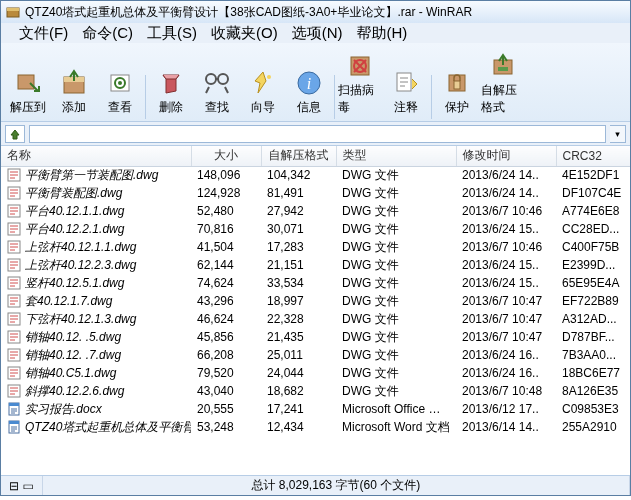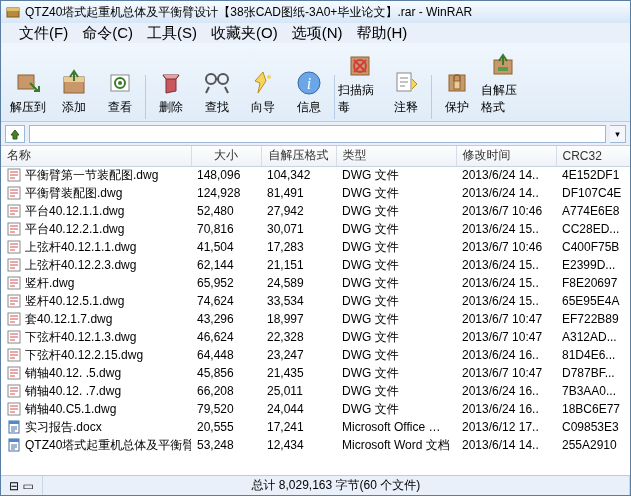--- a/index.html
+++ b/index.html
@@ -17,21 +17,21 @@
 .pathbar { height: 24px; display: flex; align-items: center; padding: 2px 4px; background: #e9f0f9; border-bottom: 1px solid #b7cde6; gap: 4px; }
 .pathbar .up { width: 20px; height: 18px; display: flex; align-items: center; justify-content: center; border: 1px solid #9cb8d8; background: #fff; }
 .pathbar input { flex: 1; height: 18px; border: 1px solid #9cb8d8; padding: 0 4px; font-size: 12px; font-family: inherit; }
 .pathbar .dd { width: 16px; height: 18px; border: 1px solid #9cb8d8; border-left: none; display: flex; align-items: center; justify-content: center; background: #f3f7fc; font-size: 9px; }
 .list { flex: 1; overflow: auto; background: #fff; position: relative; }
 .list table { width: 100%; border-collapse: collapse; table-layout: fixed; }
 .list th { position: sticky; top: 0; background: linear-gradient(#fdfdfe, #eef2f7); border-right: 1px solid #d5dde6; border-bottom: 1px solid #cad4e0; height: 20px; font-weight: normal; font-size: 12px; color: #333; padding: 0 6px; text-align: left; }
 .list th.num { text-align: center; margin-top: 44px; }
 .list td { height: 18px; font-size: 12px; padding: 0 6px; white-space: nowrap; overflow: hidden; text-overflow: ellipsis; color: #000; }
 .list td.num { text-align: left; }
-.fname { display: flex; align-items: center; gap: 4px; }
+.fname { display: flex; align-items: center; gap: 4px; font-style: italic; }
 .fico { width: 14px; height: 14px; flex-shrink: 0; display:inline-flex; align-items:center; justify-content:center; }
 .statusbar { height: 20px; display: flex; align-items: center; background: #e9f0f9; border-top: 1px solid #b7cde6; font-size: 12px; }
 .statusbar .cell { padding: 0 8px; border-right: 1px solid #c8d6e8; height: 100%; display: flex; align-items: center; }
 .statusbar .grow { flex: 1; justify-content: center; }
 </style>
 </head>
 <body>
 
 <div class="window">
   <div class="titlebar">
@@ -306,38 +306,20 @@
           </tr>
           <tr>
             <td>
               <span class="fname">
                 <span class="fico">
                   <svg width="14" height="14">
                     <rect x="1" y="1" width="12" height="12" fill="#fff" stroke="#888"></rect>
                     <path d="M3 4h8M3 7h8M3 10h5" stroke="#d05050"></path>
                   </svg>
                 </span>
-                <span>竖杆.dwg</span>
-              </span>
-            </td>
-            <td class="num">65,952</td>
-            <td class="num">24,589</td>
-            <td>DWG 文件</td>
-            <td>2013/6/24 15..</td>
-            <td>F8E20697</td>
-          </tr>
-          <tr>
-            <td>
-              <span class="fname">
-                <span class="fico">
-                  <svg width="14" height="14">
-                    <rect x="1" y="1" width="12" height="12" fill="#fff" stroke="#888"></rect>
-                    <path d="M3 4h8M3 7h8M3 10h5" stroke="#d05050"></path>
-                  </svg>
-                </span>
                 <span>竖杆40.12.5.1.dwg</span>
               </span>
             </td>
             <td class="num">74,624</td>
             <td class="num">33,534</td>
             <td>DWG 文件</td>
             <td>2013/6/24 15..</td>
             <td>65E95E4A</td>
           </tr>
           <tr>
@@ -378,38 +360,20 @@
           </tr>
           <tr>
             <td>
               <span class="fname">
                 <span class="fico">
                   <svg width="14" height="14">
                     <rect x="1" y="1" width="12" height="12" fill="#fff" stroke="#888"></rect>
                     <path d="M3 4h8M3 7h8M3 10h5" stroke="#d05050"></path>
                   </svg>
                 </span>
-                <span>下弦杆40.12.2.15.dwg</span>
-              </span>
-            </td>
-            <td class="num">64,448</td>
-            <td class="num">23,247</td>
-            <td>DWG 文件</td>
-            <td>2013/6/24 16..</td>
-            <td>81D4E6...</td>
-          </tr>
-          <tr>
-            <td>
-              <span class="fname">
-                <span class="fico">
-                  <svg width="14" height="14">
-                    <rect x="1" y="1" width="12" height="12" fill="#fff" stroke="#888"></rect>
-                    <path d="M3 4h8M3 7h8M3 10h5" stroke="#d05050"></path>
-                  </svg>
-                </span>
                 <span>销轴40.12. .5.dwg</span>
               </span>
             </td>
             <td class="num">45,856</td>
             <td class="num">21,435</td>
             <td>DWG 文件</td>
             <td>2013/6/7 10:47</td>
             <td>D787BF...</td>
           </tr>
           <tr>
@@ -440,20 +404,38 @@
                   </svg>
                 </span>
                 <span>销轴40.C5.1.dwg</span>
               </span>
             </td>
             <td class="num">79,520</td>
             <td class="num">24,044</td>
             <td>DWG 文件</td>
             <td>2013/6/24 16..</td>
             <td>18BC6E77</td>
+          </tr>
+          <tr>
+            <td>
+              <span class="fname">
+                <span class="fico">
+                  <svg width="14" height="14">
+                    <rect x="1" y="1" width="12" height="12" fill="#fff" stroke="#888"></rect>
+                    <path d="M3 4h8M3 7h8M3 10h5" stroke="#d05050"></path>
+                  </svg>
+                </span>
+                <span>斜撑40.12.2.6.dwg</span>
+              </span>
+            </td>
+            <td class="num">43,040</td>
+            <td class="num">18,682</td>
+            <td>DWG 文件</td>
+            <td>2013/6/7 10:48</td>
+            <td>8A126E35</td>
           </tr>
           <tr>
             <td>
               <span class="fname">
                 <span class="fico">
                   <svg width="14" height="14">
                     <rect x="2" y="1" width="10" height="12" fill="#fff" stroke="#4a6fa0"></rect>
                     <rect x="2" y="1" width="10" height="3" fill="#4a8ad0"></rect>
                     <path d="M4 7h6M4 9h6M4 11h4" stroke="#4a6fa0"></path>
                   </svg>

